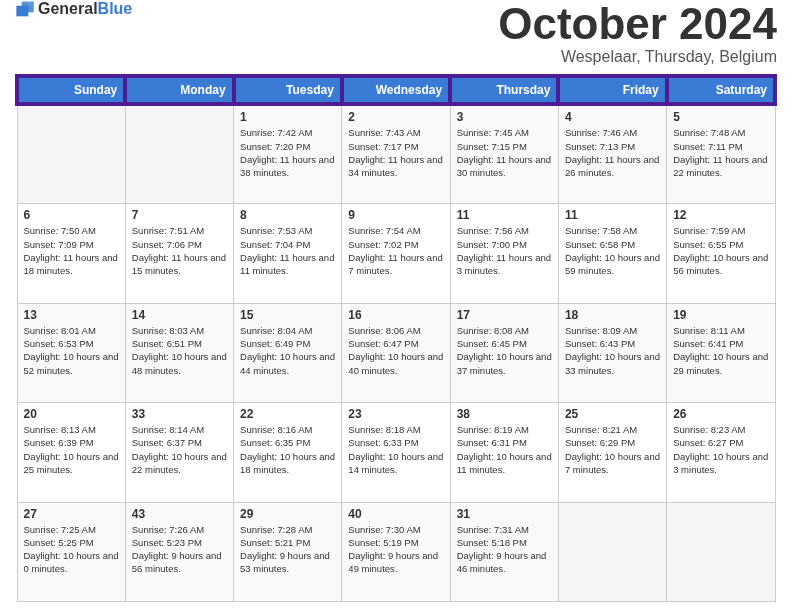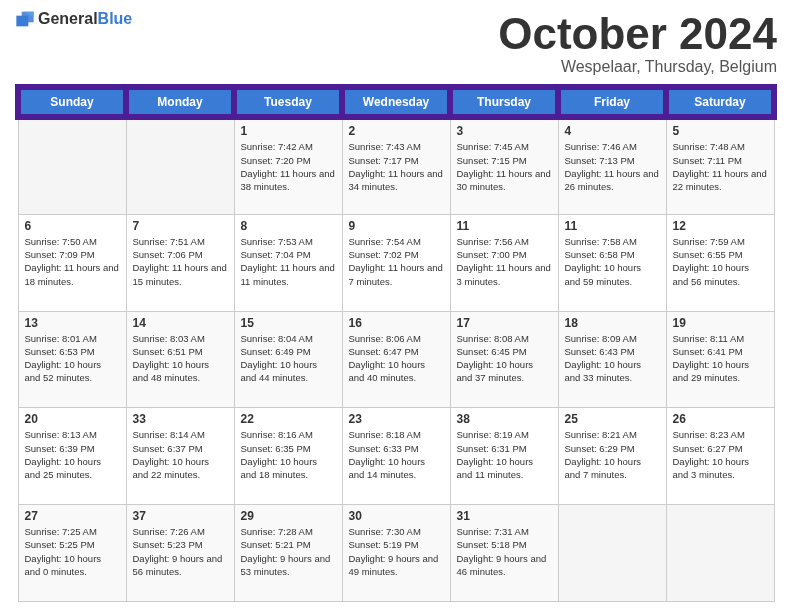--- a/index.html
+++ b/index.html
@@ -6,21 +6,21 @@
     body {
       width: 792px;
       height: 612px;
       background: #fff;
       font-family: Arial, sans-serif;
       overflow: hidden;
     }
     .page {
       width: 792px;
       height: 612px;
-      padding: 10px 15px 10px 15px;
+      padding: 0 15px 10px 15px;
       display: flex;
       flex-direction: column;
     }
     .header {
       display: flex;
       justify-content: space-between;
       align-items: flex-start;
       margin-bottom: 8px;
     }
     .logo {
@@ -48,22 +48,22 @@
     table {
       width: 100%;
       border-collapse: collapse;
       flex: 1;
     }
     thead tr th {
       background-color: #3a7bd5;
       color: #fff;
       font-size: 12px;
       padding: 5px 6px;
-      text-align: center;
-      border: 6px solid #4c1d95;
+      text-align: right;
+      border: 4px solid #4c1d95;
       font-weight: bold;
     }
     tbody tr td {
       border: 1px solid #ccc;
       vertical-align: top;
       padding: 4px 6px;
       font-size: 10px;
       color: #333;
       width: calc(100% / 7);
       height: 82px;
@@ -234,29 +234,29 @@
             <span class="day-number">26</span>
             <div class="day-info">Sunrise: 8:23 AM<br>Sunset: 6:27 PM<br>Daylight: 10 hours and 3 minutes.</div>
           </td>
         </tr>
         <tr>
           <td>
             <span class="day-number">27</span>
             <div class="day-info">Sunrise: 7:25 AM<br>Sunset: 5:25 PM<br>Daylight: 10 hours and 0 minutes.</div>
           </td>
           <td>
-            <span class="day-number">37</span>
+            <span class="day-number">43</span>
             <div class="day-info">Sunrise: 7:26 AM<br>Sunset: 5:23 PM<br>Daylight: 9 hours and 56 minutes.</div>
           </td>
           <td>
             <span class="day-number">29</span>
             <div class="day-info">Sunrise: 7:28 AM<br>Sunset: 5:21 PM<br>Daylight: 9 hours and 53 minutes.</div>
           </td>
           <td>
-            <span class="day-number">30</span>
+            <span class="day-number">40</span>
             <div class="day-info">Sunrise: 7:30 AM<br>Sunset: 5:19 PM<br>Daylight: 9 hours and 49 minutes.</div>
           </td>
           <td>
             <span class="day-number">31</span>
             <div class="day-info">Sunrise: 7:31 AM<br>Sunset: 5:18 PM<br>Daylight: 9 hours and 46 minutes.</div>
           </td>
           <td class="empty-cell"></td>
           <td class="empty-cell"></td>
         </tr>
       </tbody>

